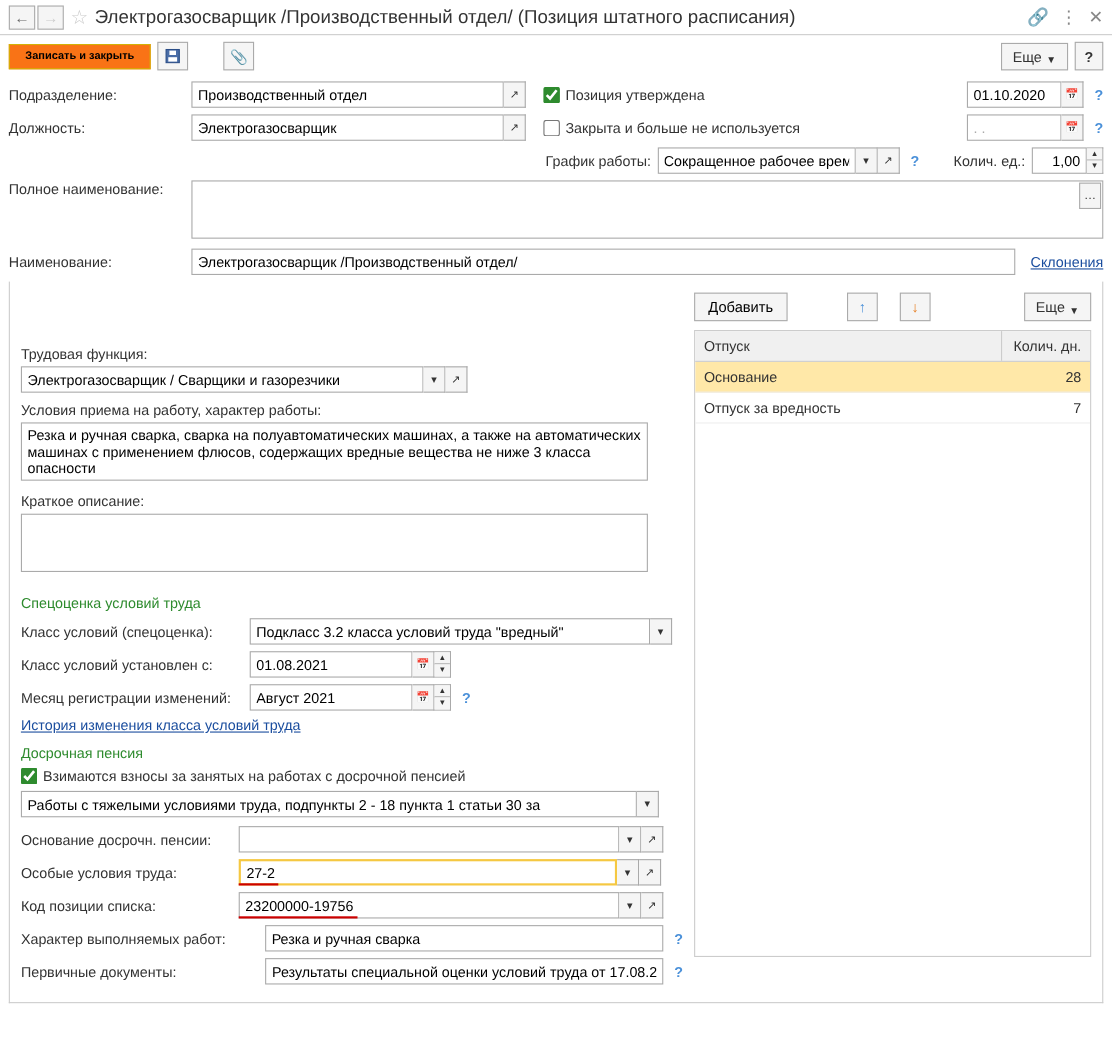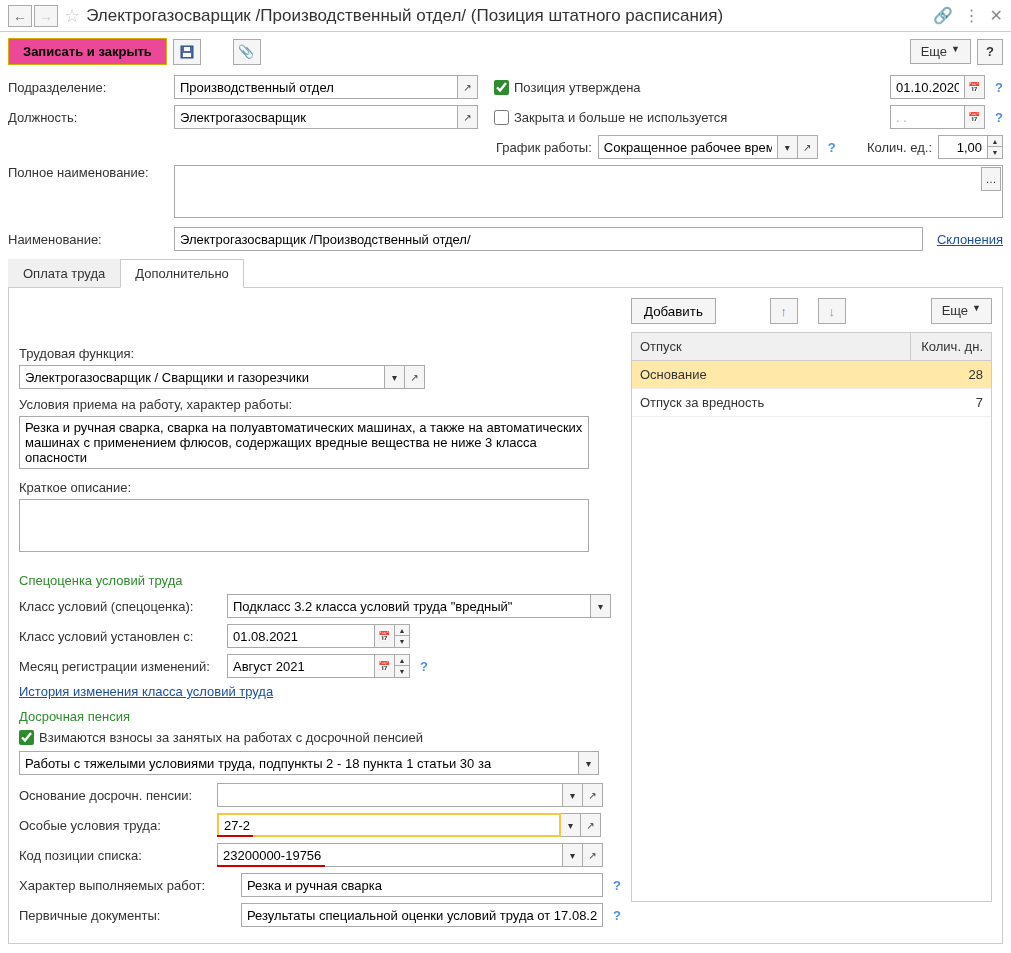--- a/index.html
+++ b/index.html
@@ -4,23 +4,23 @@
 <style>
 * { box-sizing: border-box; margin: 0; padding: 0; }
 body { font-family: Arial, sans-serif; font-size: 13px; color: #333; background: #fff; width: 1011px; height: 953px; overflow: hidden; }
 .titlebar { display: flex; align-items: center; padding: 4px 8px; border-bottom: 1px solid #ccc; height: 32px; }
 .nav-btn { width: 24px; height: 22px; border: 1px solid #aaa; background: #f5f5f5; display: flex; align-items: center; justify-content: center; cursor: pointer; font-size: 14px; color: #666; }
 .nav-btn + .nav-btn { margin-left: 2px; }
 .star-icon { margin: 0 6px; color: #ccc; font-size: 18px; }
 .title-text { font-size: 17px; flex: 1; }
 .titlebar-right { display: flex; gap: 10px; align-items: center; color: #888; font-size: 16px; }
 .toolbar { display: flex; align-items: center; padding: 6px 8px; gap: 6px; }
-.btn-yellow { background: #ec4899; border: 1px solid #d4b106; padding: 5px 14px; font-weight: bold; cursor: pointer; font-size: 13px; }
+.btn-yellow { background: #f97316; border: 1px solid #d4b106; padding: 5px 14px; font-weight: bold; cursor: pointer; font-size: 10px; }
 .btn-icon { width: 28px; height: 26px; border: 1px solid #aaa; background: #f5f5f5; display: flex; align-items: center; justify-content: center; cursor: pointer; }
-.btn-more { border: 1px solid #aaa; background: #f5f5f5; padding: 4px 10px; cursor: pointer; display: flex; align-items: flex-start; gap: 4px; }
+.btn-more { border: 1px solid #aaa; background: #f5f5f5; padding: 4px 10px; cursor: pointer; display: flex; align-items: flex-end; gap: 4px; }
 .btn-q { width: 26px; height: 26px; border: 1px solid #aaa; background: #f5f5f5; display: flex; align-items: center; justify-content: center; cursor: pointer; font-weight: bold; }
 .spacer { flex: 1; }
 .form-area { padding: 4px 8px; }
 .row { display: flex; align-items: center; margin-bottom: 6px; gap: 6px; }
 .label { width: 160px; font-size: 13px; }
 .input-wrap { position: relative; display: flex; align-items: center; }
 .input { border: 1px solid #aaa; padding: 3px 5px; font-size: 13px; background: #fff; height: 24px; }
 .input-btn { width: 20px; height: 24px; border: 1px solid #aaa; border-left: none; background: #f5f5f5; display: flex; align-items: center; justify-content: center; cursor: pointer; font-size: 10px; }
 .checkbox { display: flex; align-items: center; gap: 5px; }
 .checkbox input { width: 15px; height: 15px; }
@@ -42,21 +42,21 @@
 .table-row { display: flex; border-bottom: 1px solid #eee; }
 .table-row > div { padding: 6px 8px; font-size: 13px; }
 .td-name { flex: 1; }
 .td-days { width: 80px; text-align: right; }
 .table-row.selected { background: #ffe8a8; }
 .table-body { height: 540px; overflow: auto; }
 .btn-add { border: 1px solid #aaa; background: #f5f5f5; padding: 4px 12px; cursor: pointer; }
 .arrow-btn { width: 28px; height: 26px; border: 1px solid #aaa; background: #f5f5f5; display: flex; align-items: center; justify-content: center; cursor: pointer; color: #4a90d9; font-weight: bold; }
 .arrow-btn.down { color: #e67e22; }
 .input-highlight { border: 2px solid #f5c842; }
-.date-input { width: 75px; }
+.date-input { width: 86px; }
 .spinner { display: flex; flex-direction: column; border: 1px solid #aaa; border-left: none; }
 .spinner-btn { width: 14px; height: 11px; background: #f5f5f5; font-size: 7px; display: flex; align-items: center; justify-content: center; cursor: pointer; }
 .spinner-btn:first-child { border-bottom: 1px solid #aaa; }
 .ellipsis-btn { width: 20px; height: 24px; border: 1px solid #aaa; background: #f5f5f5; display: flex; align-items: center; justify-content: center; cursor: pointer; font-size: 11px; }
 </style>
 </head>
 <body>
 
 <div class="titlebar">
   <div class="nav-btn">←</div>
@@ -154,24 +154,20 @@
       <div class="ellipsis-btn" style="position:absolute;top:2px;right:2px">…</div>
     </div>
   </div>
 
   <div class="row">
     <div class="label">Наименование:</div>
     <input class="input" style="flex: 1 1 0%;" value="Электрогазосварщик /Производственный отдел/">
     <span class="link" style="margin-left:8px">Склонения</span>
   </div>
 
-  <div class="tabs">
-    <div class="tab">Оплата труда</div>
-    <div class="tab active">Дополнительно</div>
-  </div>
 
   <div class="tab-content">
     <div class="left-col">
       <div style="margin-bottom:4px">Трудовая функция:</div>
       <div class="input-wrap" style="margin-bottom:8px">
         <input class="input" style="width: 366px;" value="Электрогазосварщик / Сварщики и газорезчики">
         <div class="input-btn">▾</div>
         <div class="input-btn">↗</div>
       </div>
 

